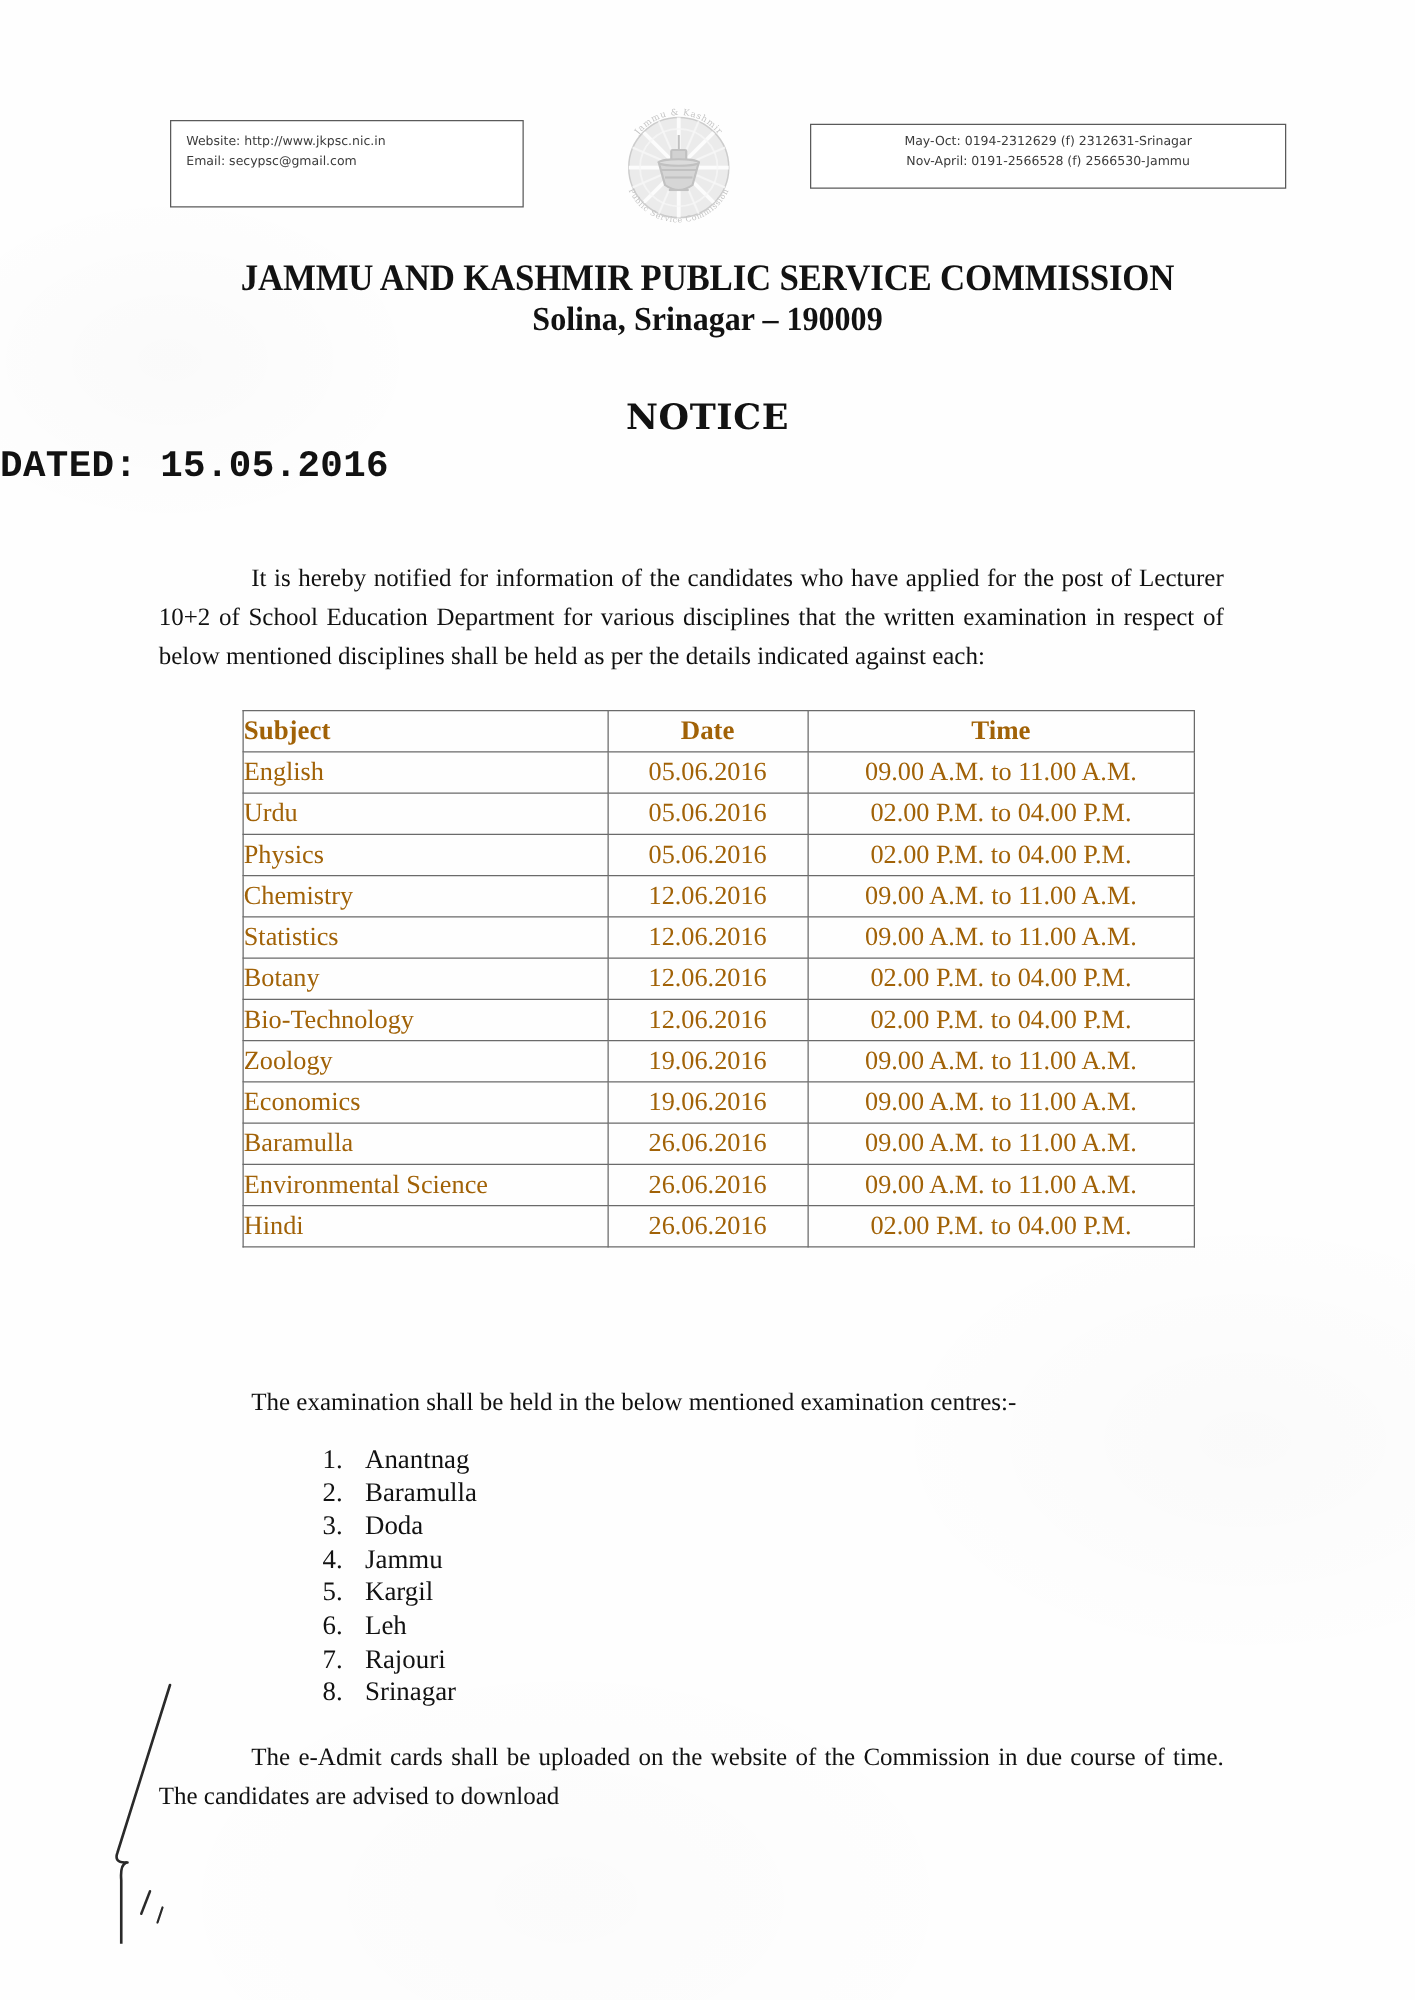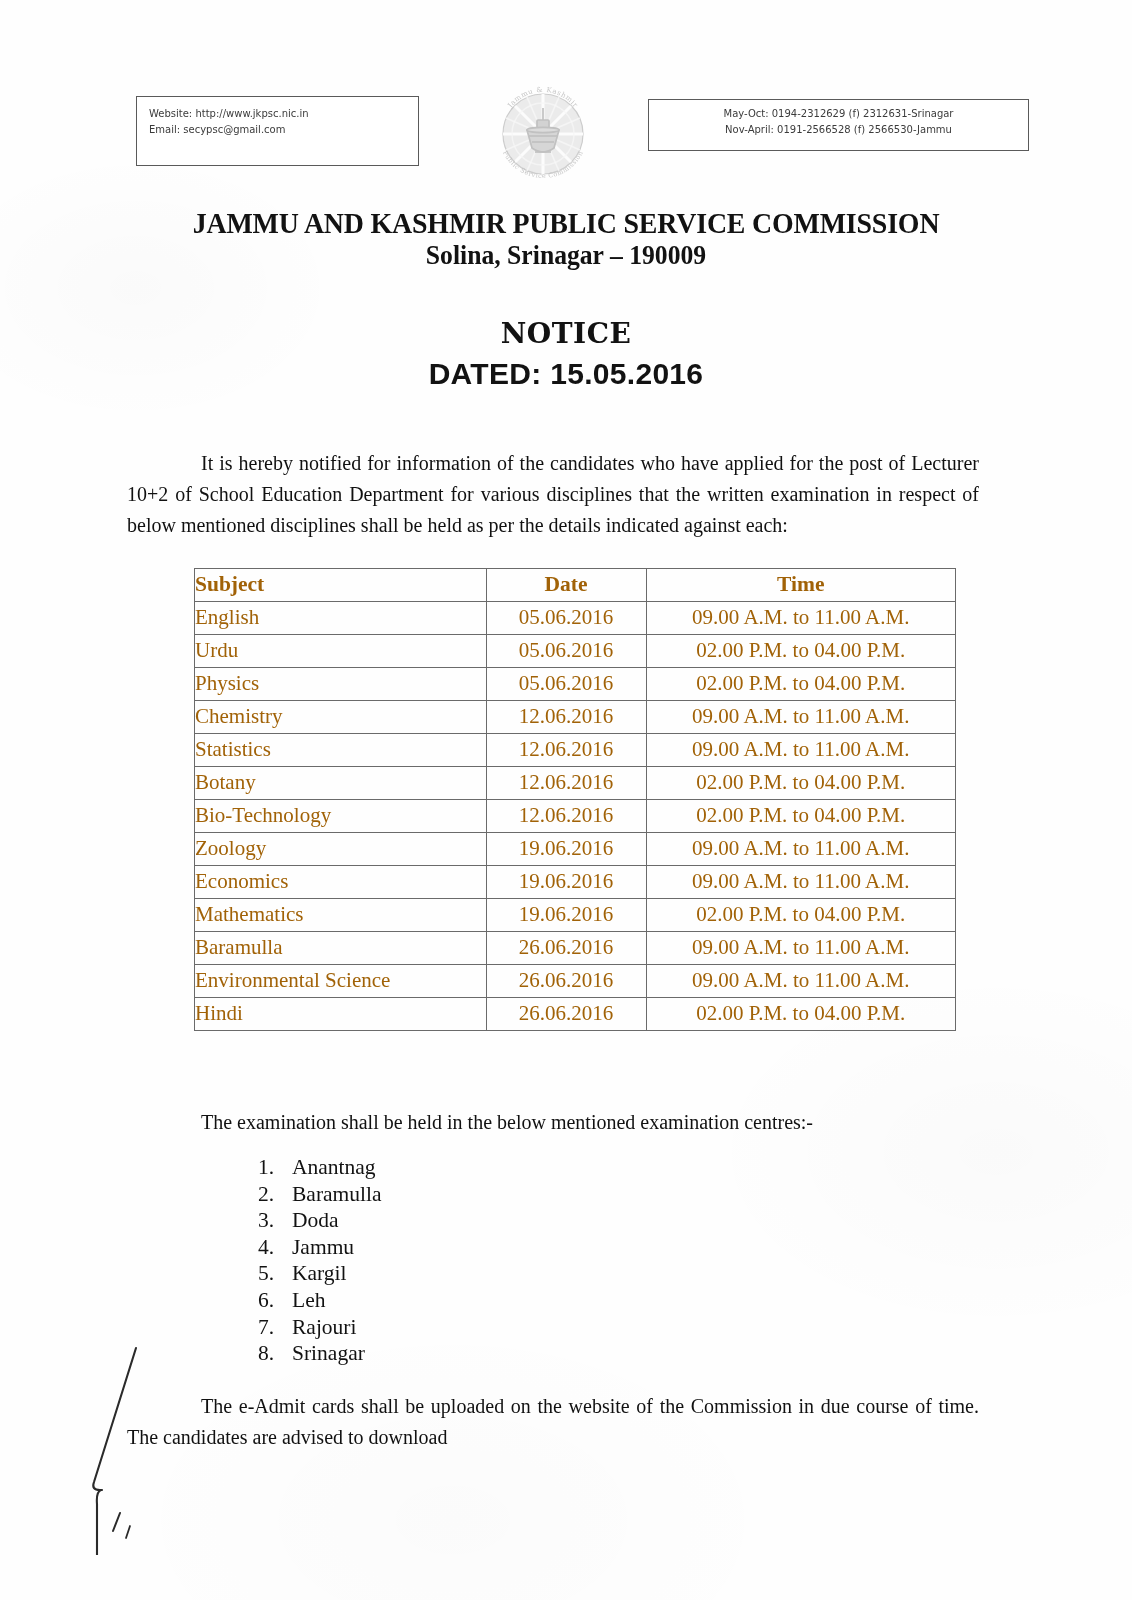--- a/index.html
+++ b/index.html
@@ -89,22 +89,22 @@
     text-align: center;
     font-family: "DejaVu Serif", serif;
     font-weight: bold;
     font-size: 28px;
     letter-spacing: 0.5px;
   }
   .notice-date {
     position: absolute;
     left: 0; right: 0;
     top: 357px;
-    text-align: center;
-    font-family: Liberation Sans, sans-serif;
+    text-align: left;
+    font-family: Liberation Mono, monospace;
     font-weight: bold;
     font-size: 30px;
     letter-spacing: 0.3px;
   }
 
   
   .para {
     position: absolute;
     font-family: "Liberation Serif", serif;
     font-size: 20px;
@@ -292,25 +292,20 @@
             <td class="c-subject">Zoology</td>
             <td class="c-date">19.06.2016</td>
             <td class="c-time">09.00 A.M. to 11.00 A.M.</td>
           </tr>
           <tr>
             <td class="c-subject">Economics</td>
             <td class="c-date">19.06.2016</td>
             <td class="c-time">09.00 A.M. to 11.00 A.M.</td>
           </tr>
           <tr>
-            <td class="c-subject">Mathematics</td>
-            <td class="c-date">19.06.2016</td>
-            <td class="c-time">02.00 P.M. to 04.00 P.M.</td>
-          </tr>
-          <tr>
             <td class="c-subject">Baramulla</td>
             <td class="c-date">26.06.2016</td>
             <td class="c-time">09.00 A.M. to 11.00 A.M.</td>
           </tr>
           <tr>
             <td class="c-subject">Environmental Science</td>
             <td class="c-date">26.06.2016</td>
             <td class="c-time">09.00 A.M. to 11.00 A.M.</td>
           </tr>
           <tr>

